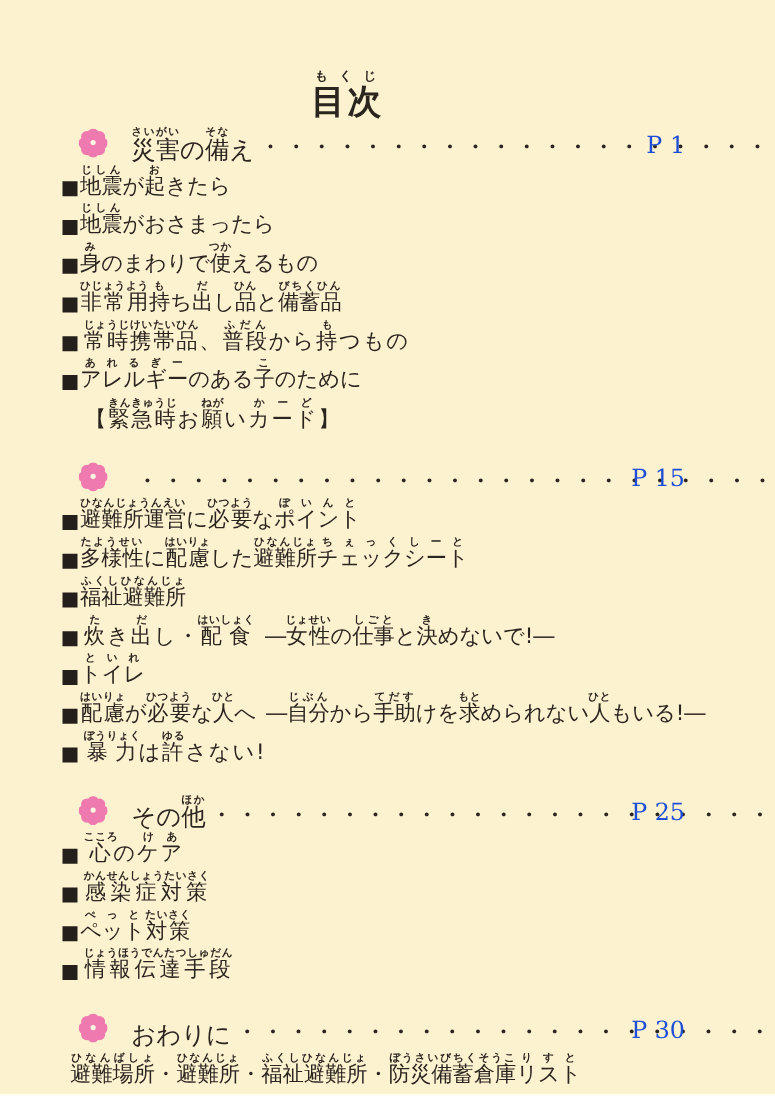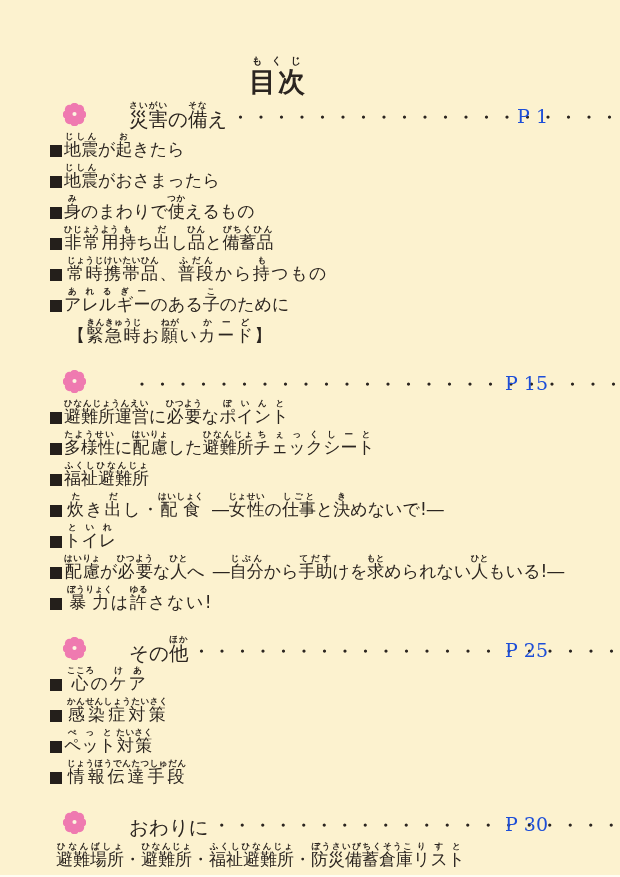--- a/index.html
+++ b/index.html
@@ -69,21 +69,21 @@
     top: 96px;
     left: 0;
     width: 620px;
   }
 
   
   .section-row {
     position: relative;
     display: flex;
     align-items: flex-end;
-    padding-left: 87px;
+    padding-left: 63px;
     margin-bottom: 2px;
     height: 34px;
   }
   .flower-icon {
     position: absolute;
     left: 63px;
     bottom: 4px;
     width: 23px;
     height: 23px;
     flex: none;

